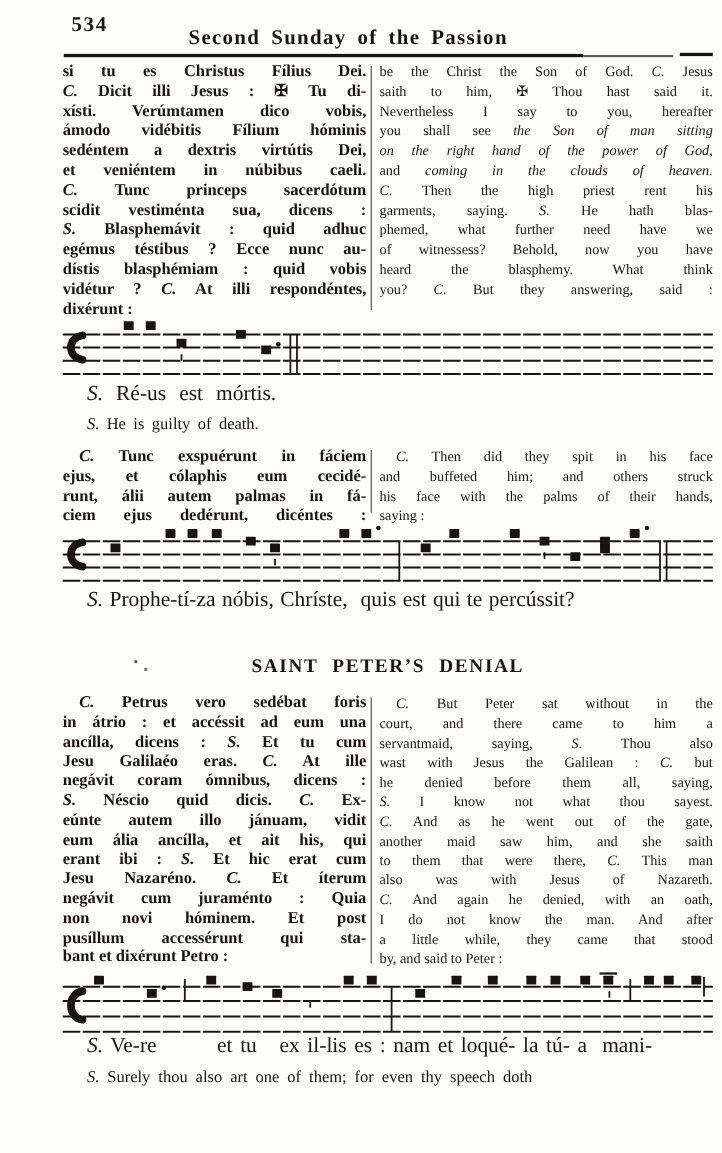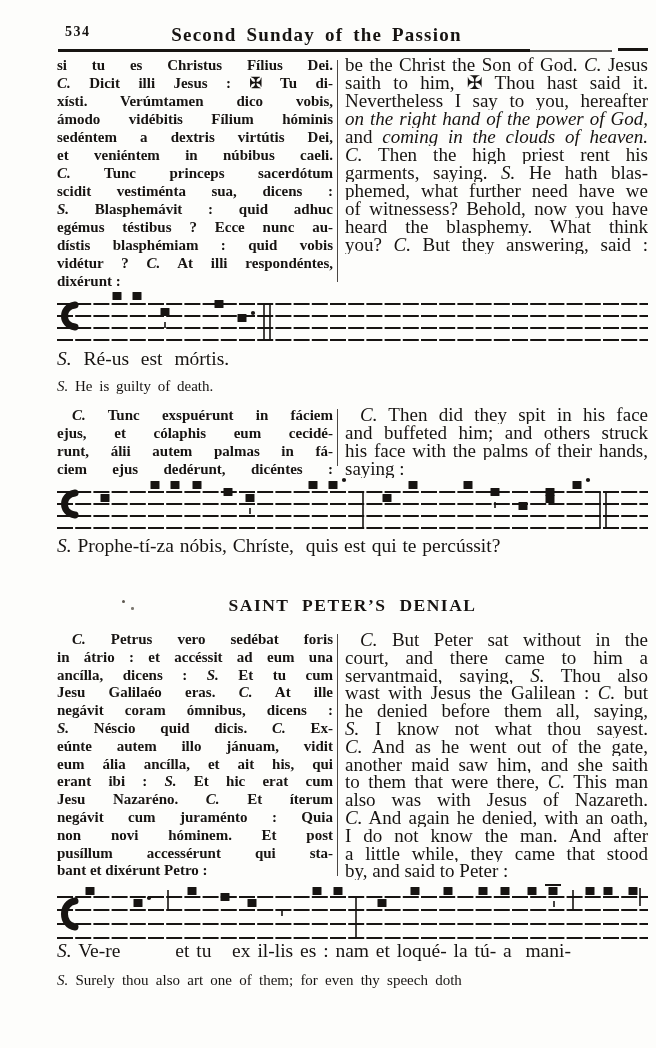--- a/index.html
+++ b/index.html
@@ -1,36 +1,36 @@
 <!DOCTYPE html>
 <html><head>
 <meta charset="utf-8">
 <style>
   html,body{margin:0;padding:0;background:#fdfdfb;}
   .page{position:relative;width:656px;height:1048px;background:#fdfdfb;
         font-family:"Liberation Serif", "DejaVu Serif", serif;color:#171412;overflow:hidden;}
 
-  .pgnum{position:absolute;left:65px;top:24px;font-size:14px;font-weight:700;letter-spacing:1.5px;}
+  .pgnum{position:absolute;left:65px;top:12px;font-size:19px;font-weight:700;letter-spacing:1.5px;}
   .runtitle{position:absolute;left:57px;top:24px;width:591px;box-sizing:border-box;padding-right:72px;
             text-align:center;font-size:19px;font-weight:700;letter-spacing:1.2px;word-spacing:4px;}
   .rule{position:absolute;background:#181512;}
   .rule1{left:58px;top:49px;width:472px;height:3px;}
   .rule1b{left:530px;top:50px;width:82px;height:2px;opacity:.7;}
   .rule2{left:618px;top:48px;width:30px;height:2.5px;}
 
   .col{position:absolute;}
   .latin{font-weight:700;font-size:15px;width:276px;left:57px;}
-  .english{font-weight:400;font-size:19px;width:303px;left:345px;}
+  .english{font-weight:400;font-size:13px;width:303px;left:345px;}
   .b1{top:56px;line-height:18px;}
   .b2{top:406px;line-height:18px;}
   .b3{top:631px;line-height:17.8px;}
 
   .tline{text-align:justify;text-align-last:justify;overflow:hidden;}
   .lastline{text-align-last:left;}
-  .preline{white-space:pre;text-align:left;text-align-last:left;}
+  .preline{white-space:pre;text-align:left;text-align-last:left;margin-left:22px;}
   .it{font-style:italic;}
 
   .vdiv{position:absolute;left:337px;width:1.3px;background:#2b2723;opacity:.85;}
   .d1{top:60px;height:222px;}
   .d2{top:409px;height:57px;}
   .d3{top:634px;height:242px;}
 
   .staff{position:absolute;}
   .staff svg{display:block;overflow:visible;}
 
@@ -74,20 +74,21 @@
       <div class="tline"><span class="it">S.</span><span> Blasphemávit : quid adhuc</span></div>
       <div class="tline"><span>egémus téstibus ? Ecce nunc au-</span></div>
       <div class="tline"><span>dístis blasphémiam : quid vobis</span></div>
       <div class="tline"><span>vidétur ? </span><span class="it">C.</span><span> At illi respondéntes,</span></div>
       <div class="tline lastline"><span>dixérunt :</span></div>
     </div>
   <div class="col english b1">
       <div class="tline"><span>be the Christ the Son of God. </span><span class="it">C.</span><span> Jesus</span></div>
       <div class="tline"><span>saith to him, ✠ Thou hast said it.</span></div>
       <div class="tline"><span>Nevertheless I say to you, hereafter</span></div>
+      <div class="tline"><span>you shall see </span><span class="it">the Son of man sitting</span></div>
       <div class="tline"><span class="it">on the right hand of the power of God,</span></div>
       <div class="tline"><span>and </span><span class="it">coming in the clouds of heaven.</span></div>
       <div class="tline"><span class="it">C.</span><span> Then the high priest rent his</span></div>
       <div class="tline"><span>garments, saying. </span><span class="it">S.</span><span> He hath blas-</span></div>
       <div class="tline"><span>phemed, what further need have we</span></div>
       <div class="tline"><span>of witnessess? Behold, now you have</span></div>
       <div class="tline"><span>heard the blasphemy. What think</span></div>
       <div class="tline"><span>you? </span><span class="it">C.</span><span> But they answering, said :</span></div>
     </div>
   <div class="vdiv d1"></div>

